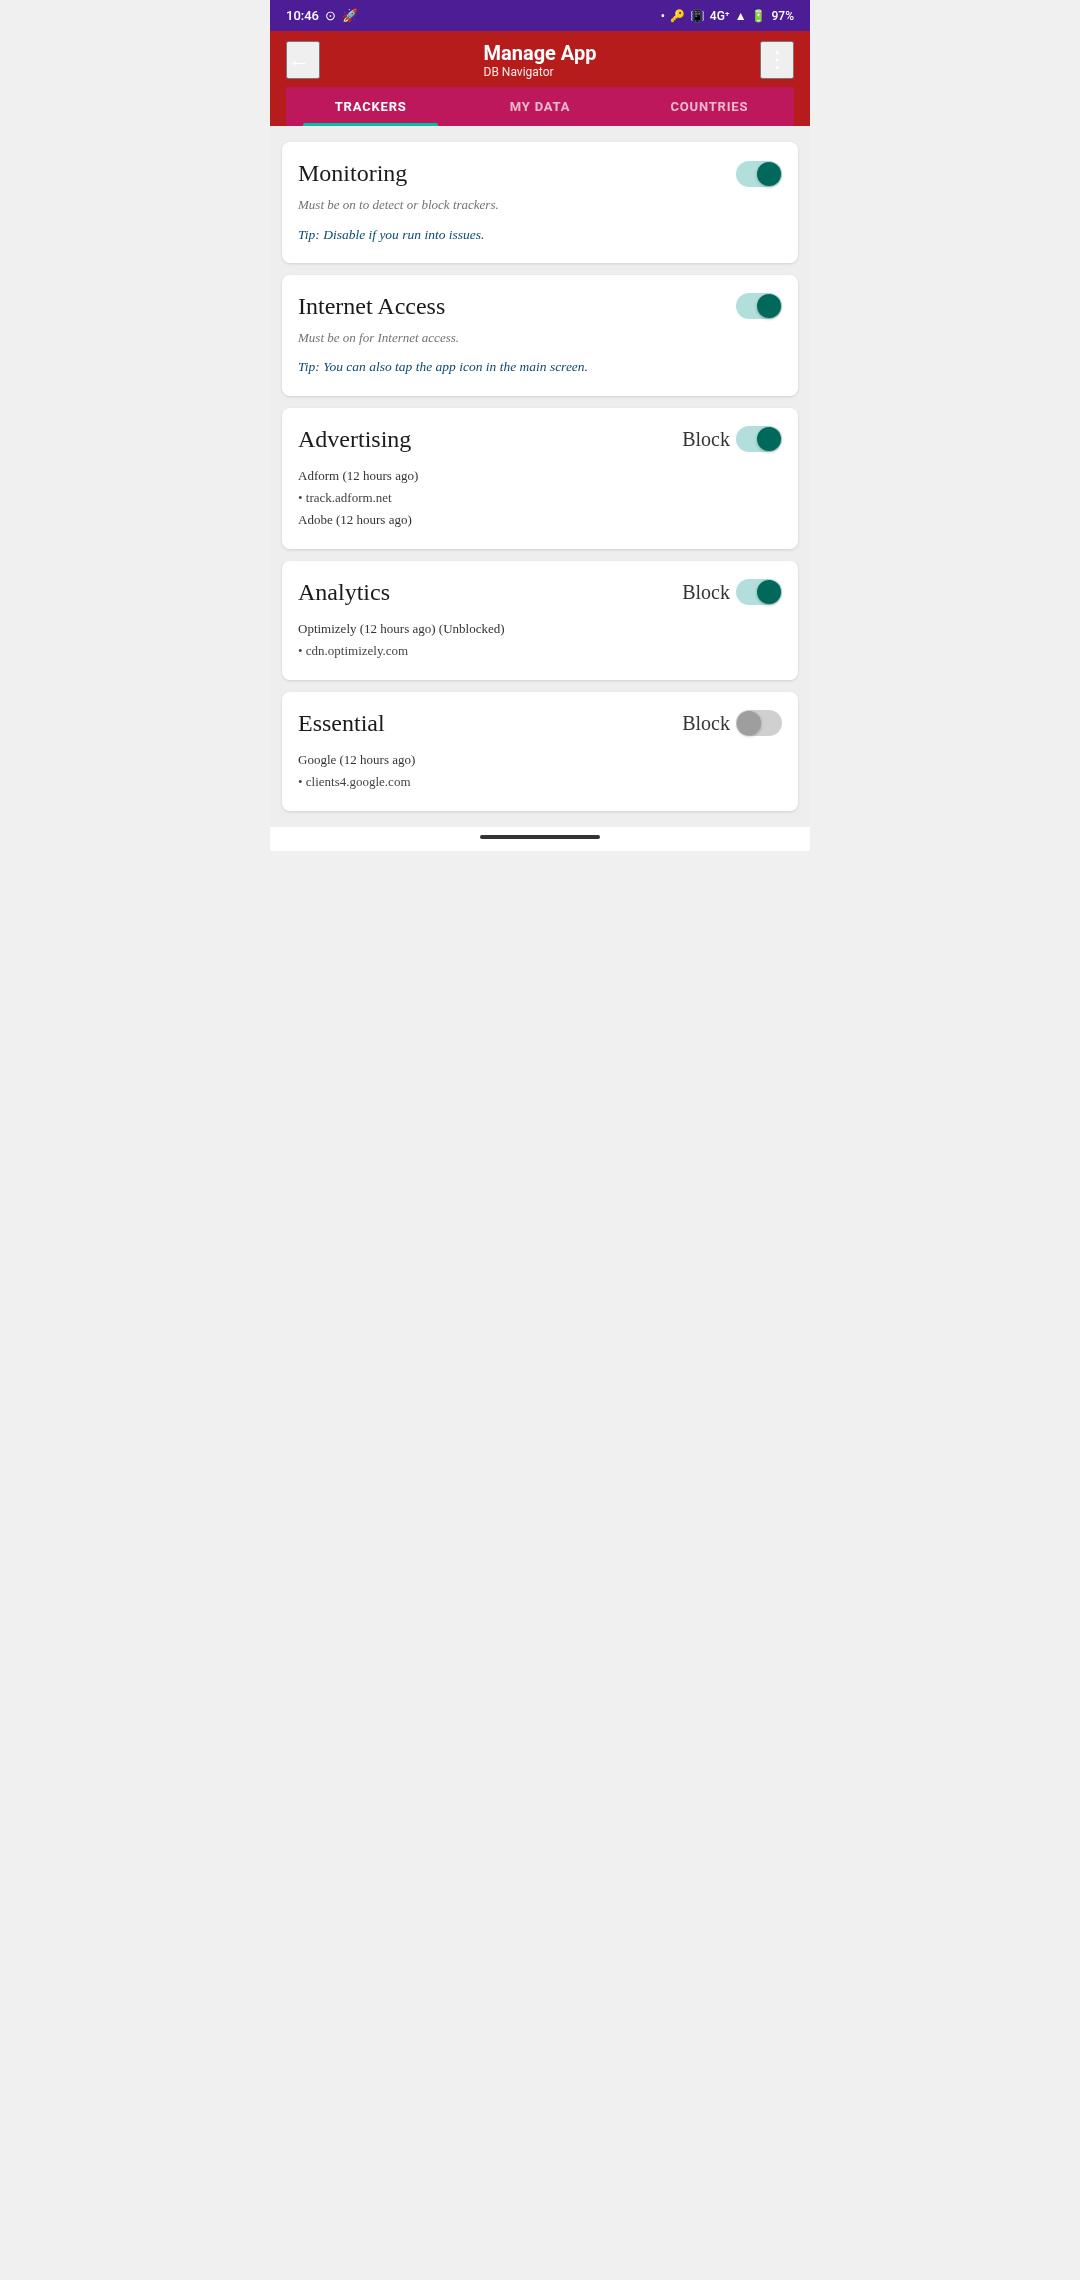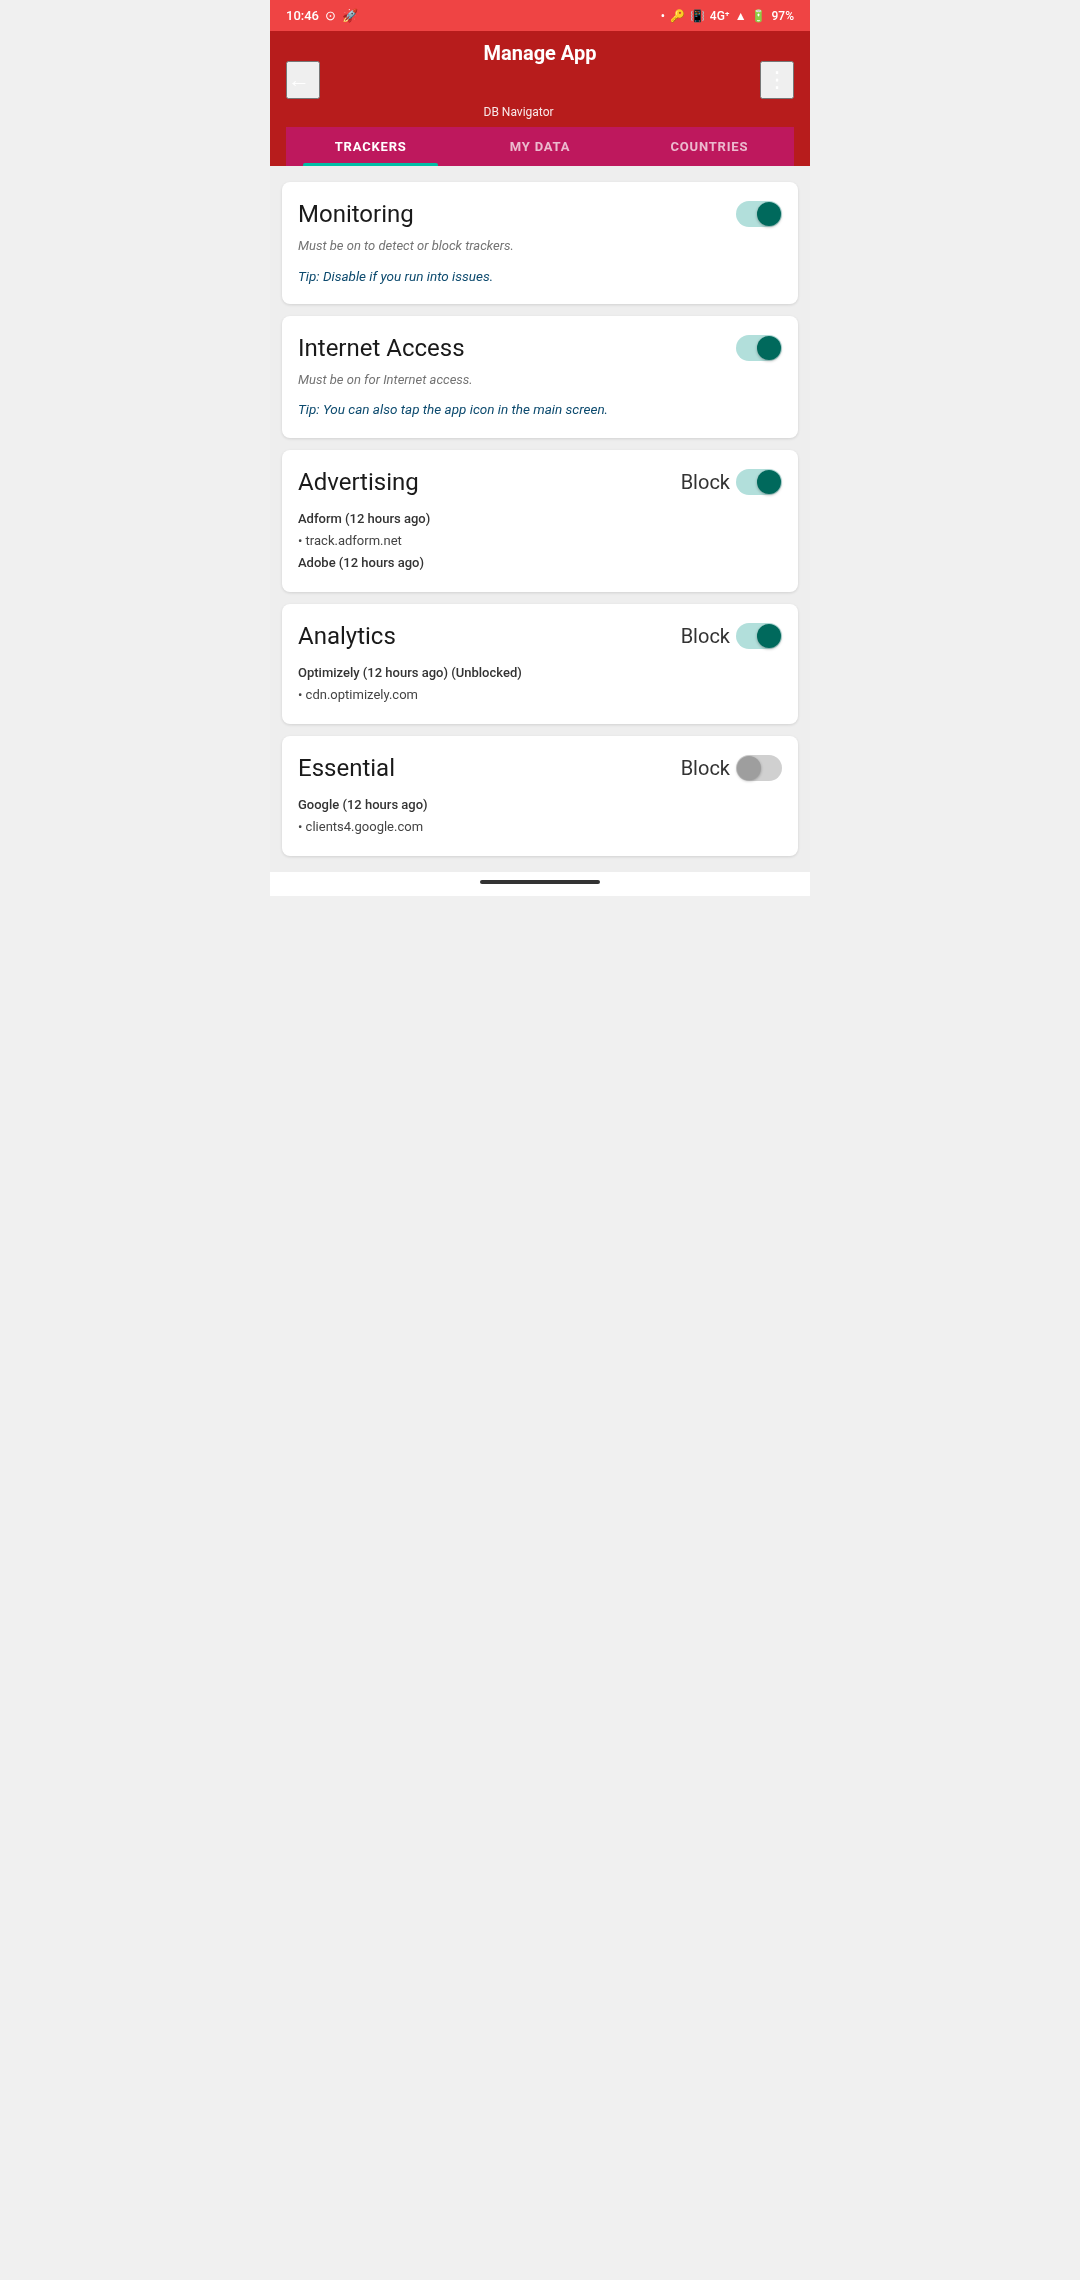--- a/index.html
+++ b/index.html
@@ -8,21 +8,21 @@
     body {
       font-family: 'Roboto', sans-serif;
       background: #f0f0f0;
       width: 100%;
       max-width: 540px;
       margin: 0 auto;
     }
 
     
     .status-bar {
-      background: #ef4444;
+      background: #4c1d95;
       color: white;
       display: flex;
       justify-content: space-between;
       align-items: center;
       padding: 8px 16px;
       font-size: 13px;
       font-weight: 500;
     }
     .status-left { display: flex; align-items: center; gap: 6px; }
     .status-right { display: flex; align-items: center; gap: 5px; font-size: 12px; }
@@ -35,21 +35,20 @@
     }
     .app-bar-top {
       display: flex;
       align-items: center;
       justify-content: space-between;
       padding-bottom: 8px;
     }
     .app-bar-title-group {
       display: flex;
       flex-direction: column;
-      gap: 40px;
     }
     .app-bar-title {
       font-size: 20px;
       font-weight: 700;
     }
     .app-bar-subtitle {
       font-size: 12px;
       font-weight: 400;
       opacity: 0.9;
     }
@@ -96,20 +95,21 @@
       border-radius: 2px 2px 0 0;
     }
 
     
     .content {
       background: #eeeeee;
       padding: 16px 12px;
       display: flex;
       flex-direction: column;
       gap: 12px;
+      font-family: Liberation Serif, serif;
     }
 
     
     .card {
       background: white;
       border-radius: 8px;
       padding: 18px 16px;
       box-shadow: 0 1px 3px rgba(0,0,0,0.12);
     }
 

